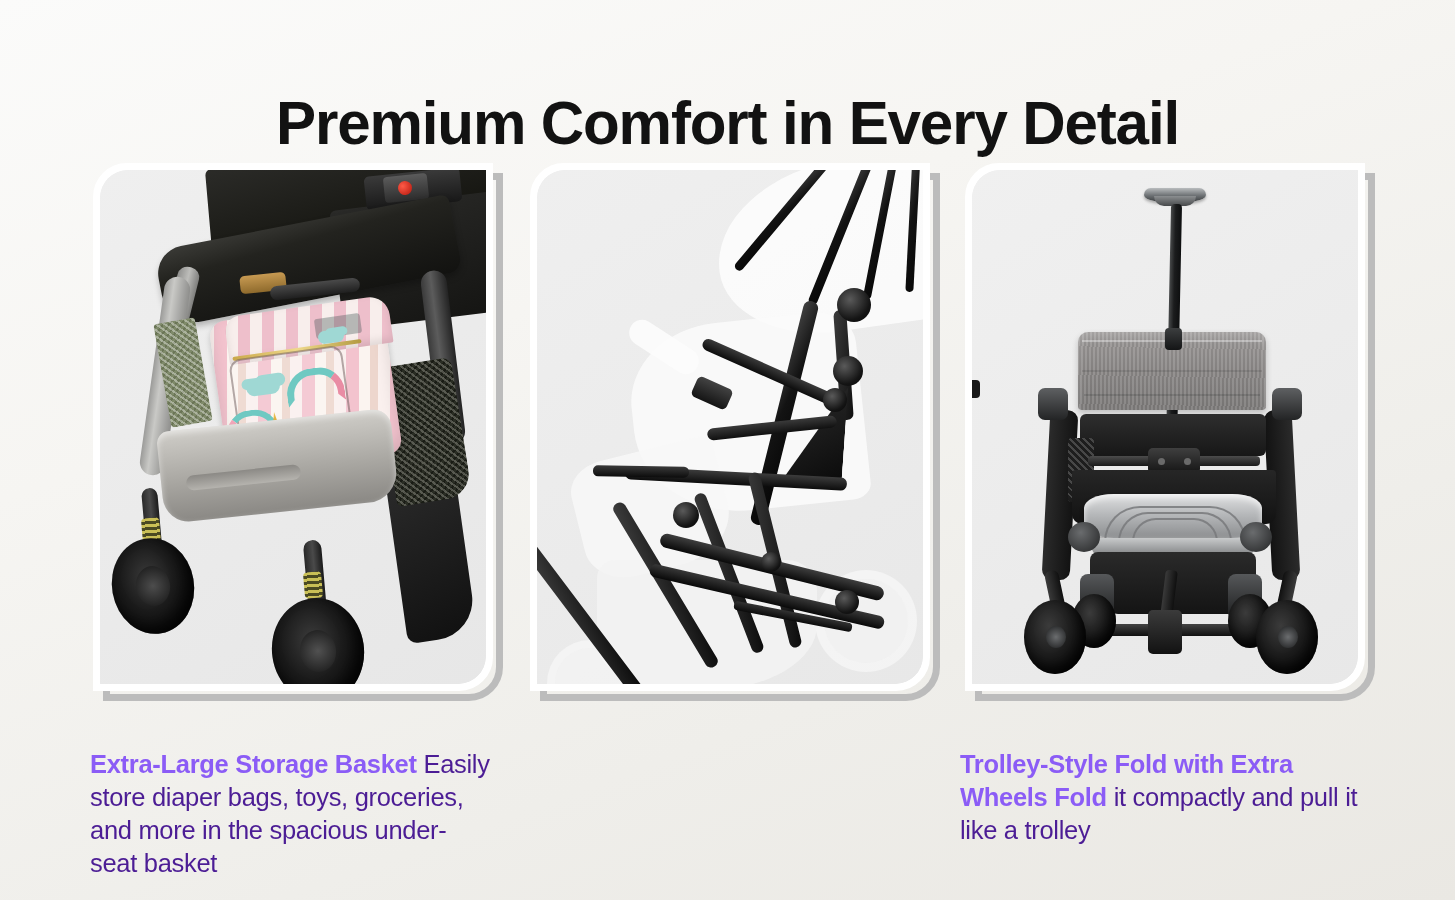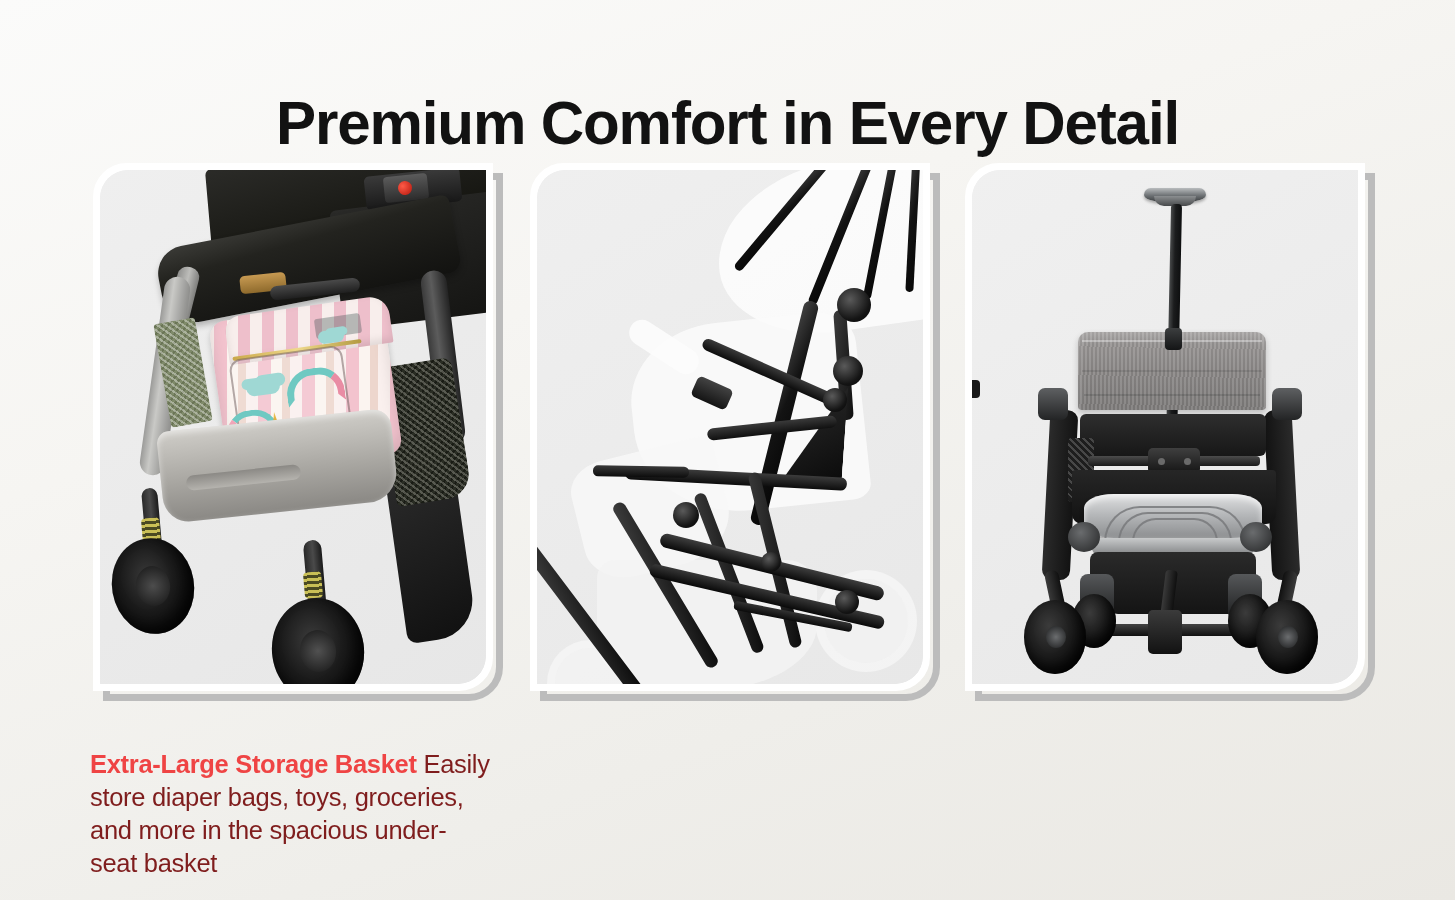--- a/index.html
+++ b/index.html
@@ -101,25 +101,25 @@
     position: absolute;
     top: 0;
     font-size: 25.5px;
     line-height: 33px;
     color: #1c1c1c;
     letter-spacing: -0.3px;
     font-family: "Liberation Sans", sans-serif;
   }
   .caption .lead {
     font-weight: 700;
-    color: #ef4444;
+    color: #8b5cf6;
   }
   .caption .body {
     font-weight: 400;
-    color: #7f1d1d;
+    color: #4c1d95;
   }
   .cap1 { left: 90px;  width: 400px; }
   .cap2 { left: 530px; width: 410px; }
   .cap3 { left: 960px; width: 410px; }
 
   
   .p1-bg { position:absolute; inset:0; background:linear-gradient(150deg,#efefef,#e7e7e7); }
   .p1 div { position: absolute; }
   .p1-canopy {
     left: 110px; top: -14px; width: 310px; height: 130px;
@@ -801,16 +801,19 @@
 
   </div>
 
   <div class="captions">
 
     <p class="caption cap1">
       <span class="lead">Extra-Large Storage Basket</span><span class="body"> Easily store diaper bags, toys, groceries, and more in the spacious under-seat basket</span>
     </p>
 
 
+    <p class="caption cap3">
+      <span class="lead">Trolley-Style Fold with Extra Wheels Fold</span><span class="body"> it compactly and pull it like a trolley</span>
+    </p>
 
   </div>
 
 </div>
 
 </body></html>

